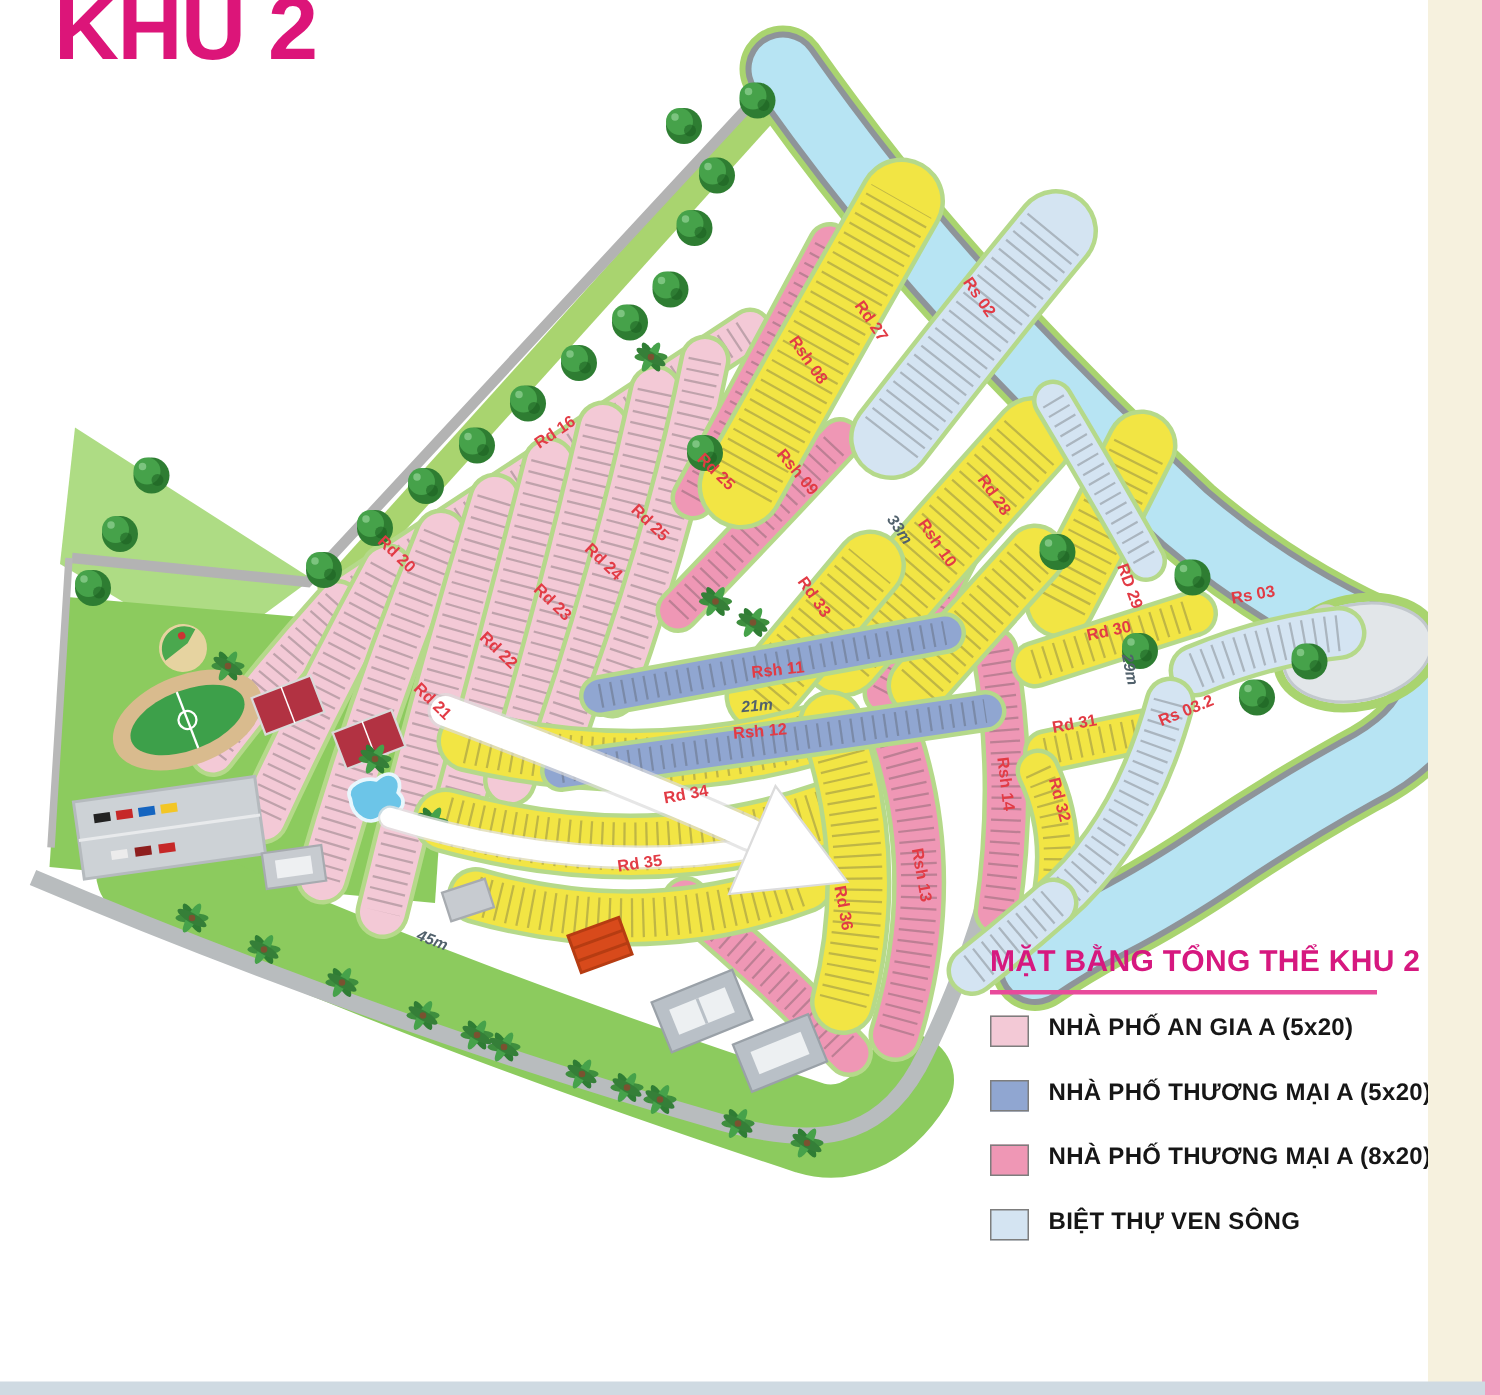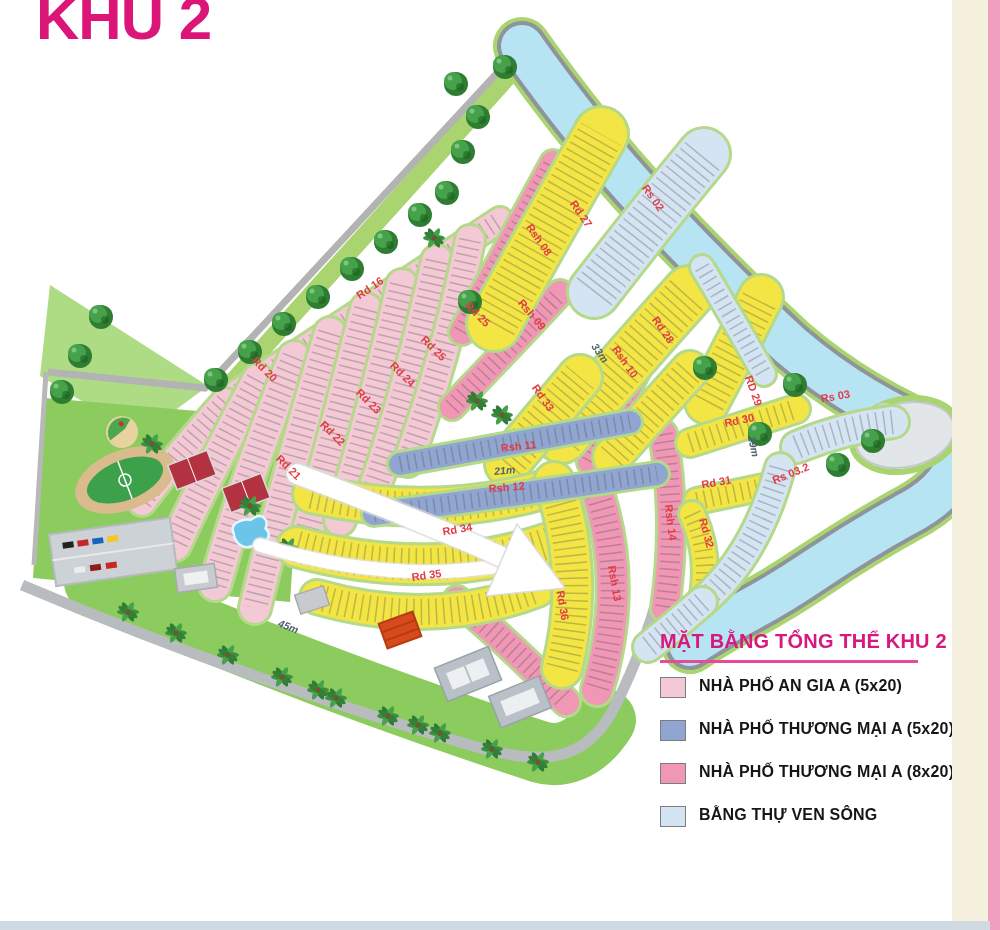--- a/index.html
+++ b/index.html
@@ -342,21 +342,21 @@
   <div class="legend-row">
     <span class="swatch" style="background:#90a6d1"></span>
     <span class="legend-label">NHÀ PHỐ THƯƠNG MẠI A (5x20)</span>
   </div>
   <div class="legend-row">
     <span class="swatch" style="background:#ef97b5"></span>
     <span class="legend-label">NHÀ PHỐ THƯƠNG MẠI A (8x20)</span>
   </div>
   <div class="legend-row">
     <span class="swatch" style="background:#d4e4f2"></span>
-    <span class="legend-label">BẰNG THỰ VEN SÔNG</span>
+    <span class="legend-label">BIỆT THỰ VEN SÔNG</span>
   </div>
 </div>
 
 <div id="cream-strip"></div>
 <div id="pink-bar"></div>
 <div id="bottom-bar"></div>
 
 </div>
 
 </body></html>

